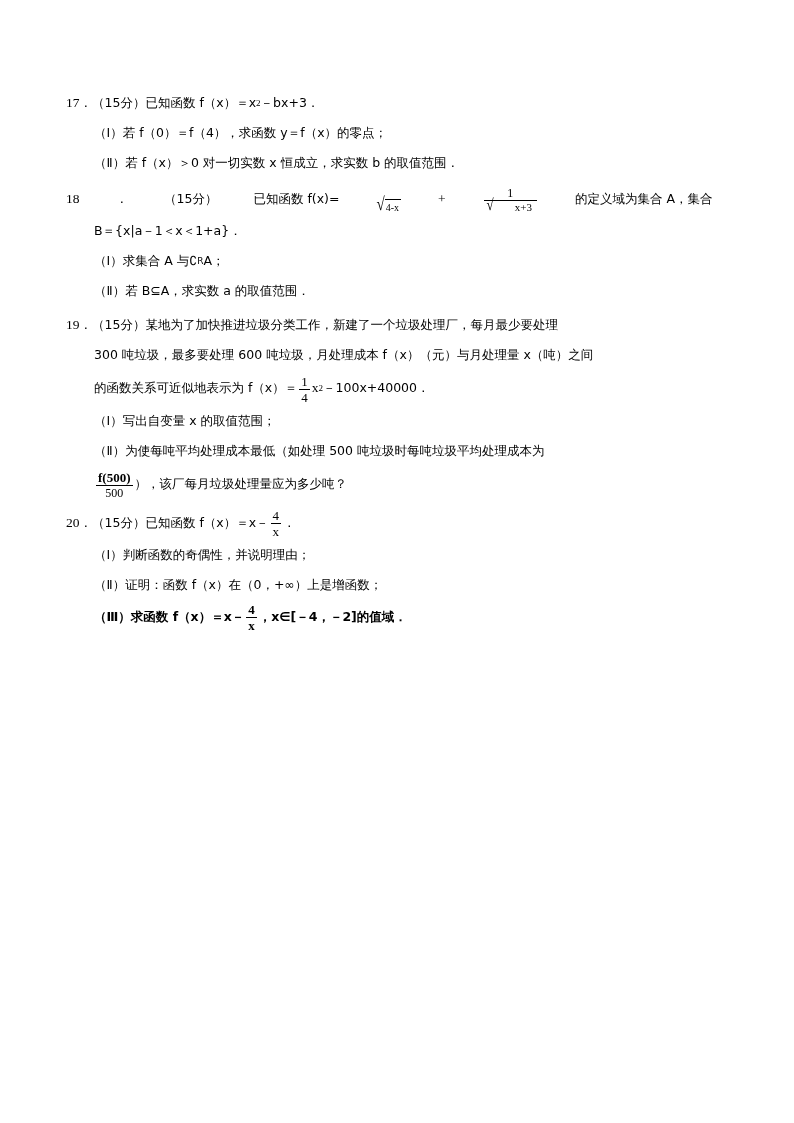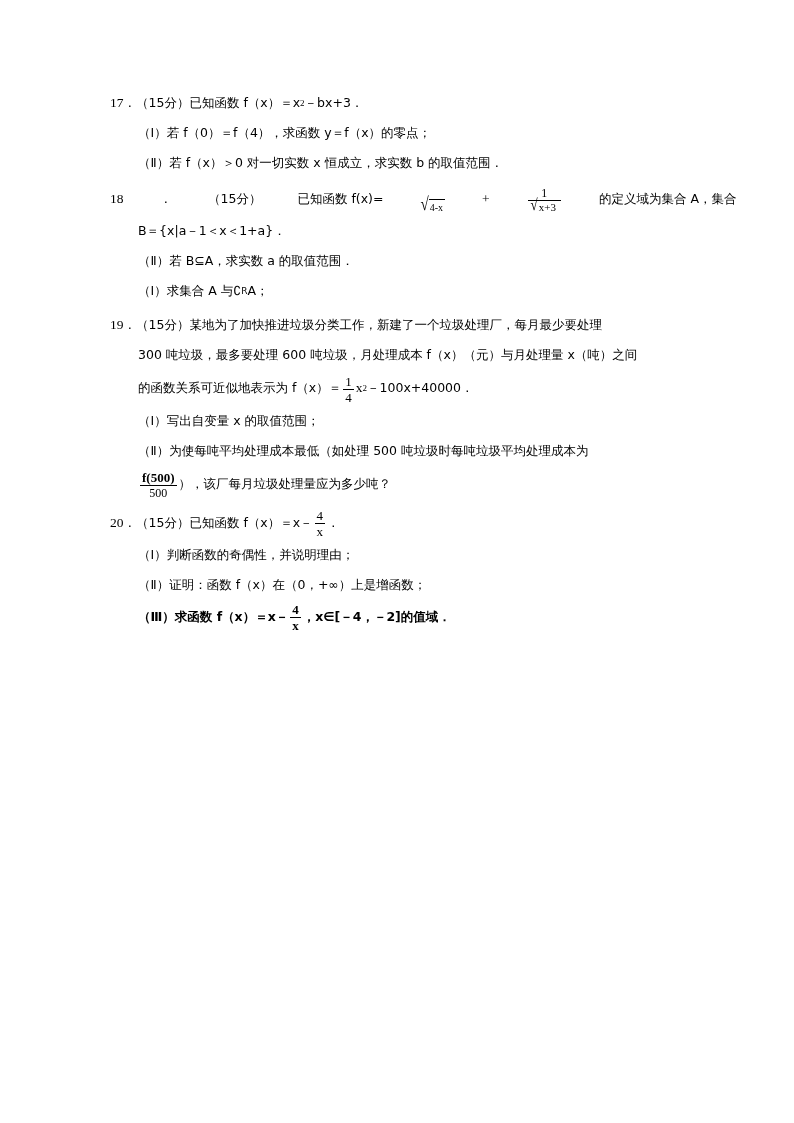--- a/index.html
+++ b/index.html
@@ -12,21 +12,21 @@
     height: 1123px;
     font-family: "Liberation Serif", serif;
     color: #000000;
     -webkit-font-smoothing: antialiased;
   }
   .page {
     position: relative;
     width: 794px;
     height: 1123px;
     box-sizing: border-box;
-    padding: 88px 110px 0 110px;
+    padding: 88px 110px 0 66px;
   }
   .problem {
     margin-bottom: 4px;
   }
   .line {
     display: flex;
     align-items: flex-end;
     font-size: 13.5px;
     line-height: 30px;
     white-space: nowrap;
@@ -142,35 +142,35 @@
         <span class="sqrt">
           <span class="radical">√</span>
           <span class="rad-body">4-x</span>
         </span>
         <span class="mi">+</span>
         <span class="frac">
           <span class="top">1</span>
           <span class="bar"></span>
           <span class="bot"><span class="sqrt">
               <span class="radical" style="font-size:13px;">√</span>
-              <span class="rad-body" style="font-size:11px;line-height:13px;">x+3</span>
+              <span class="rad-body" style="font-size:11px;line-height:13px;margin-left:20px;">x+3</span>
             </span></span>
         </span>
         <span class="cn">的定义域为集合 A，集合</span>
     </div>
     <div class="line indent">
       <span class="cn">B＝{x|a－1＜x＜1+a}．</span>
-    </div>
-    <div class="line indent">
-      <span class="cn">（Ⅱ）若 B⊆A，求实数 a 的取值范围．</span>
     </div>
     <div class="line indent">
       <span class="cn">（Ⅰ）求集合 A 与∁</span>
         <span class="sub">R</span>
         <span class="cn">A；</span>
+    </div>
+    <div class="line indent">
+      <span class="cn">（Ⅱ）若 B⊆A，求实数 a 的取值范围．</span>
     </div>
   </div>
 
   <div class="problem">
     <div class="line">
       <span class="num">19</span>
         <span class="cn">．</span>
         <span class="cn">（15分）</span>
         <span class="cn">某地为了加快推进垃圾分类工作，新建了一个垃圾处理厂，每月最少要处理</span>
     </div>

